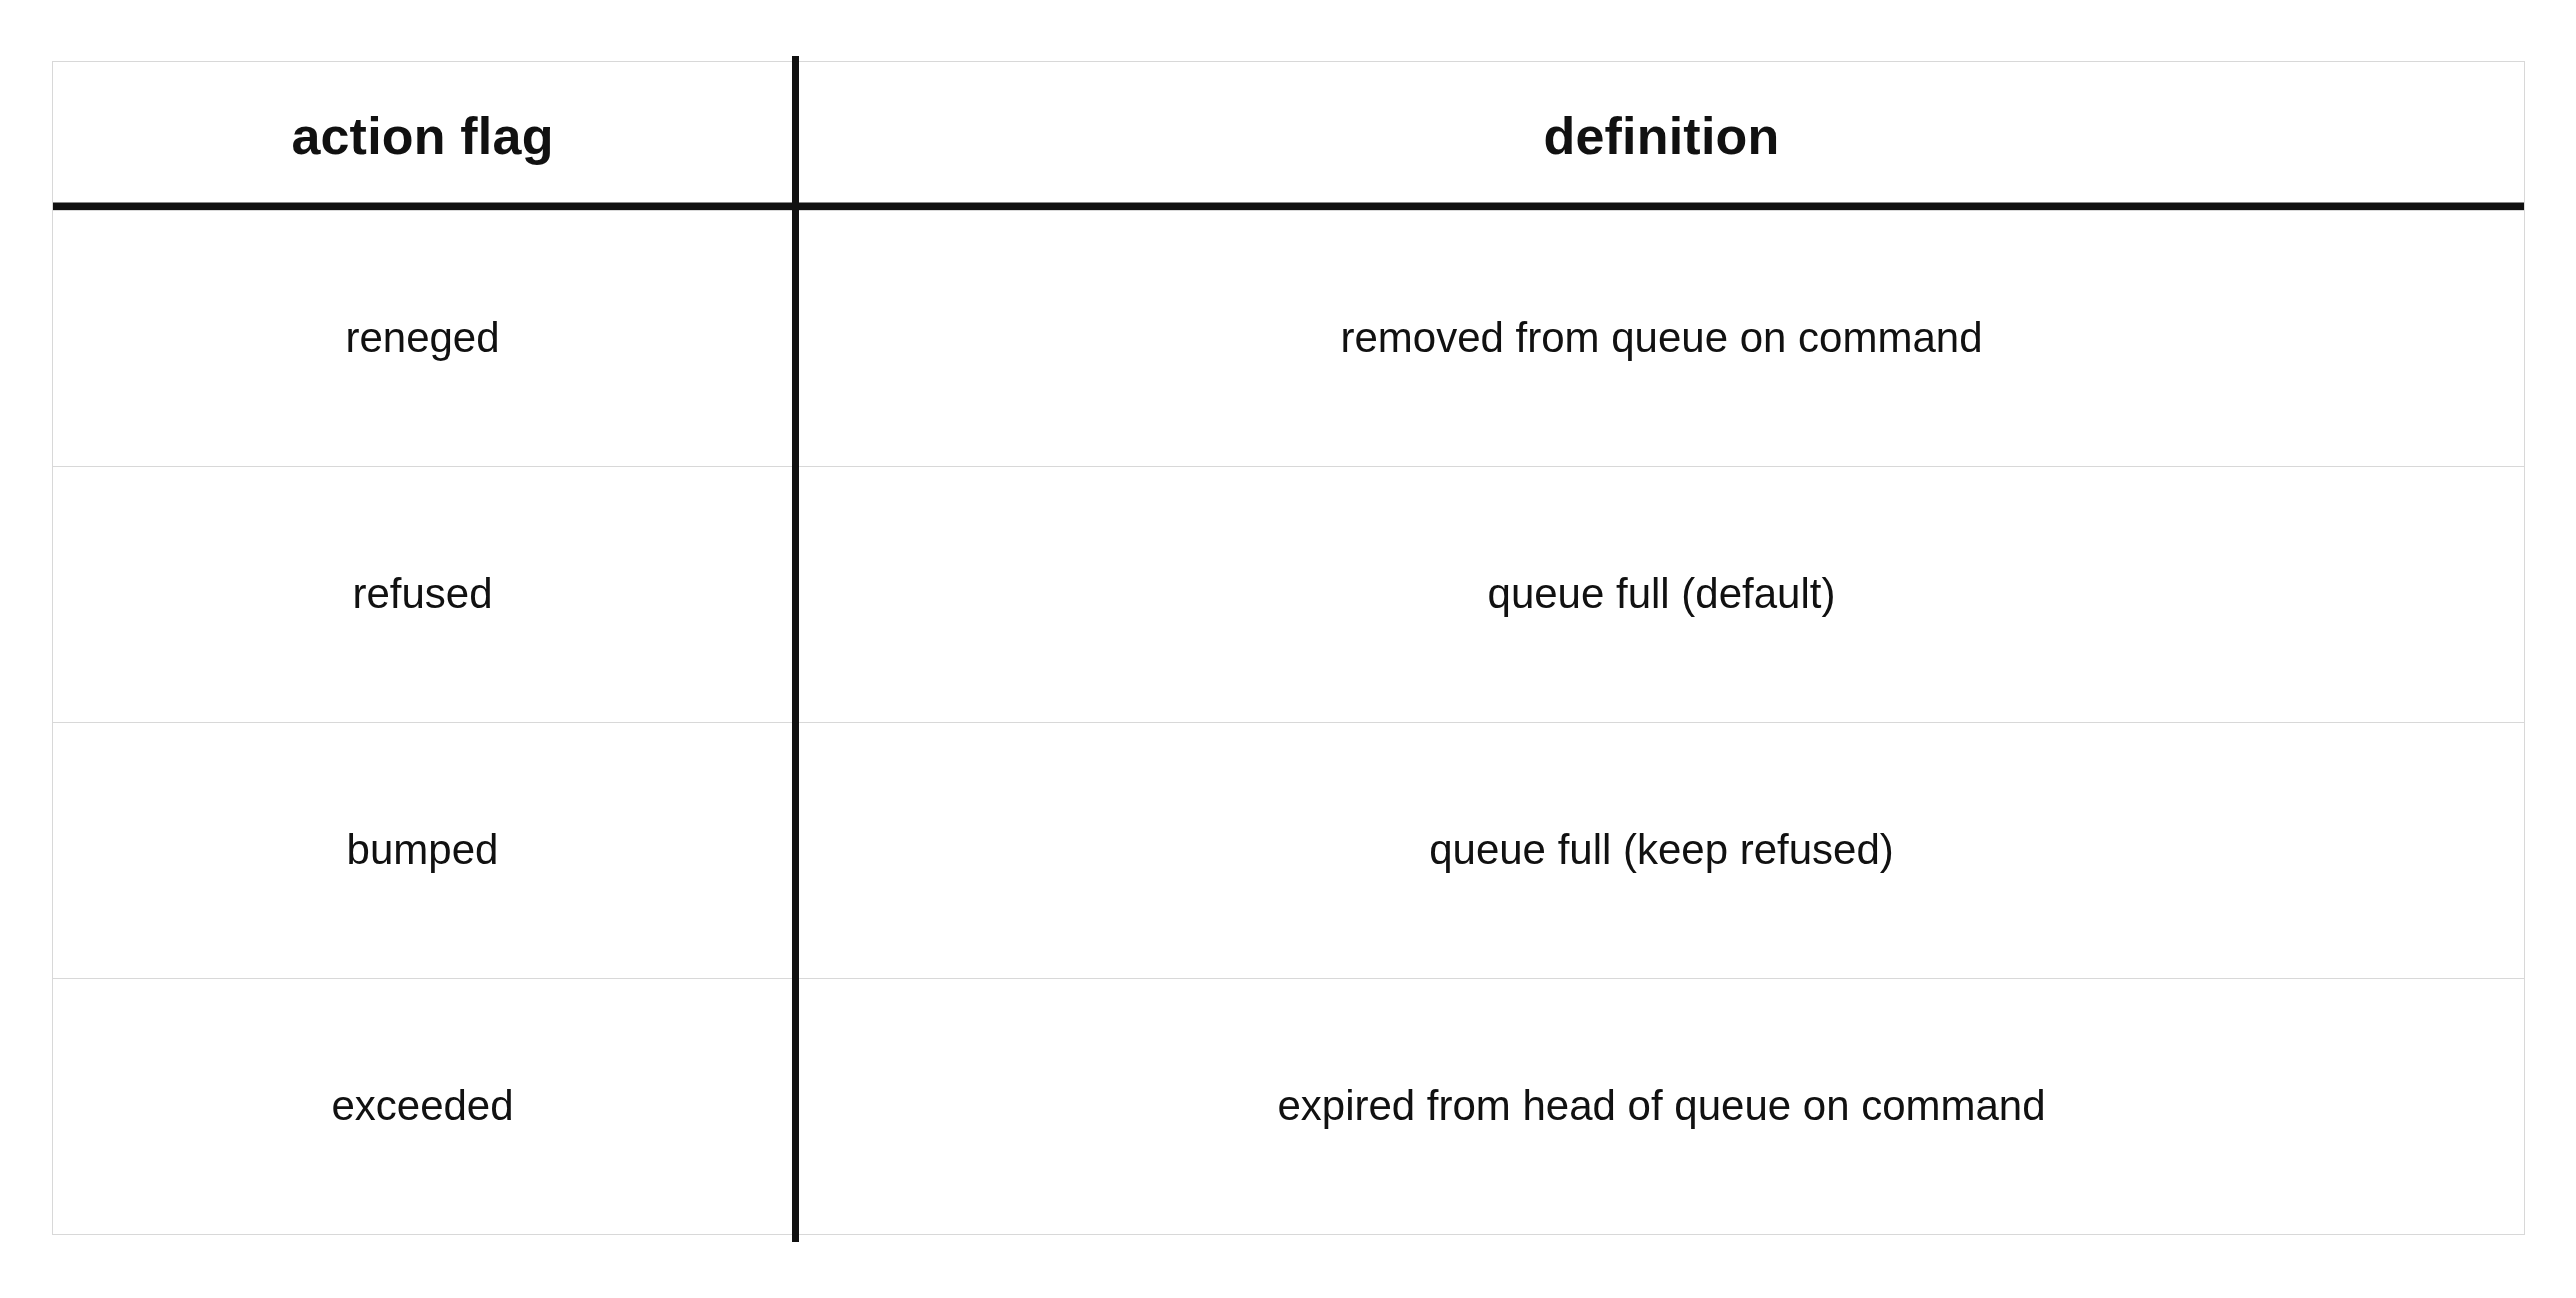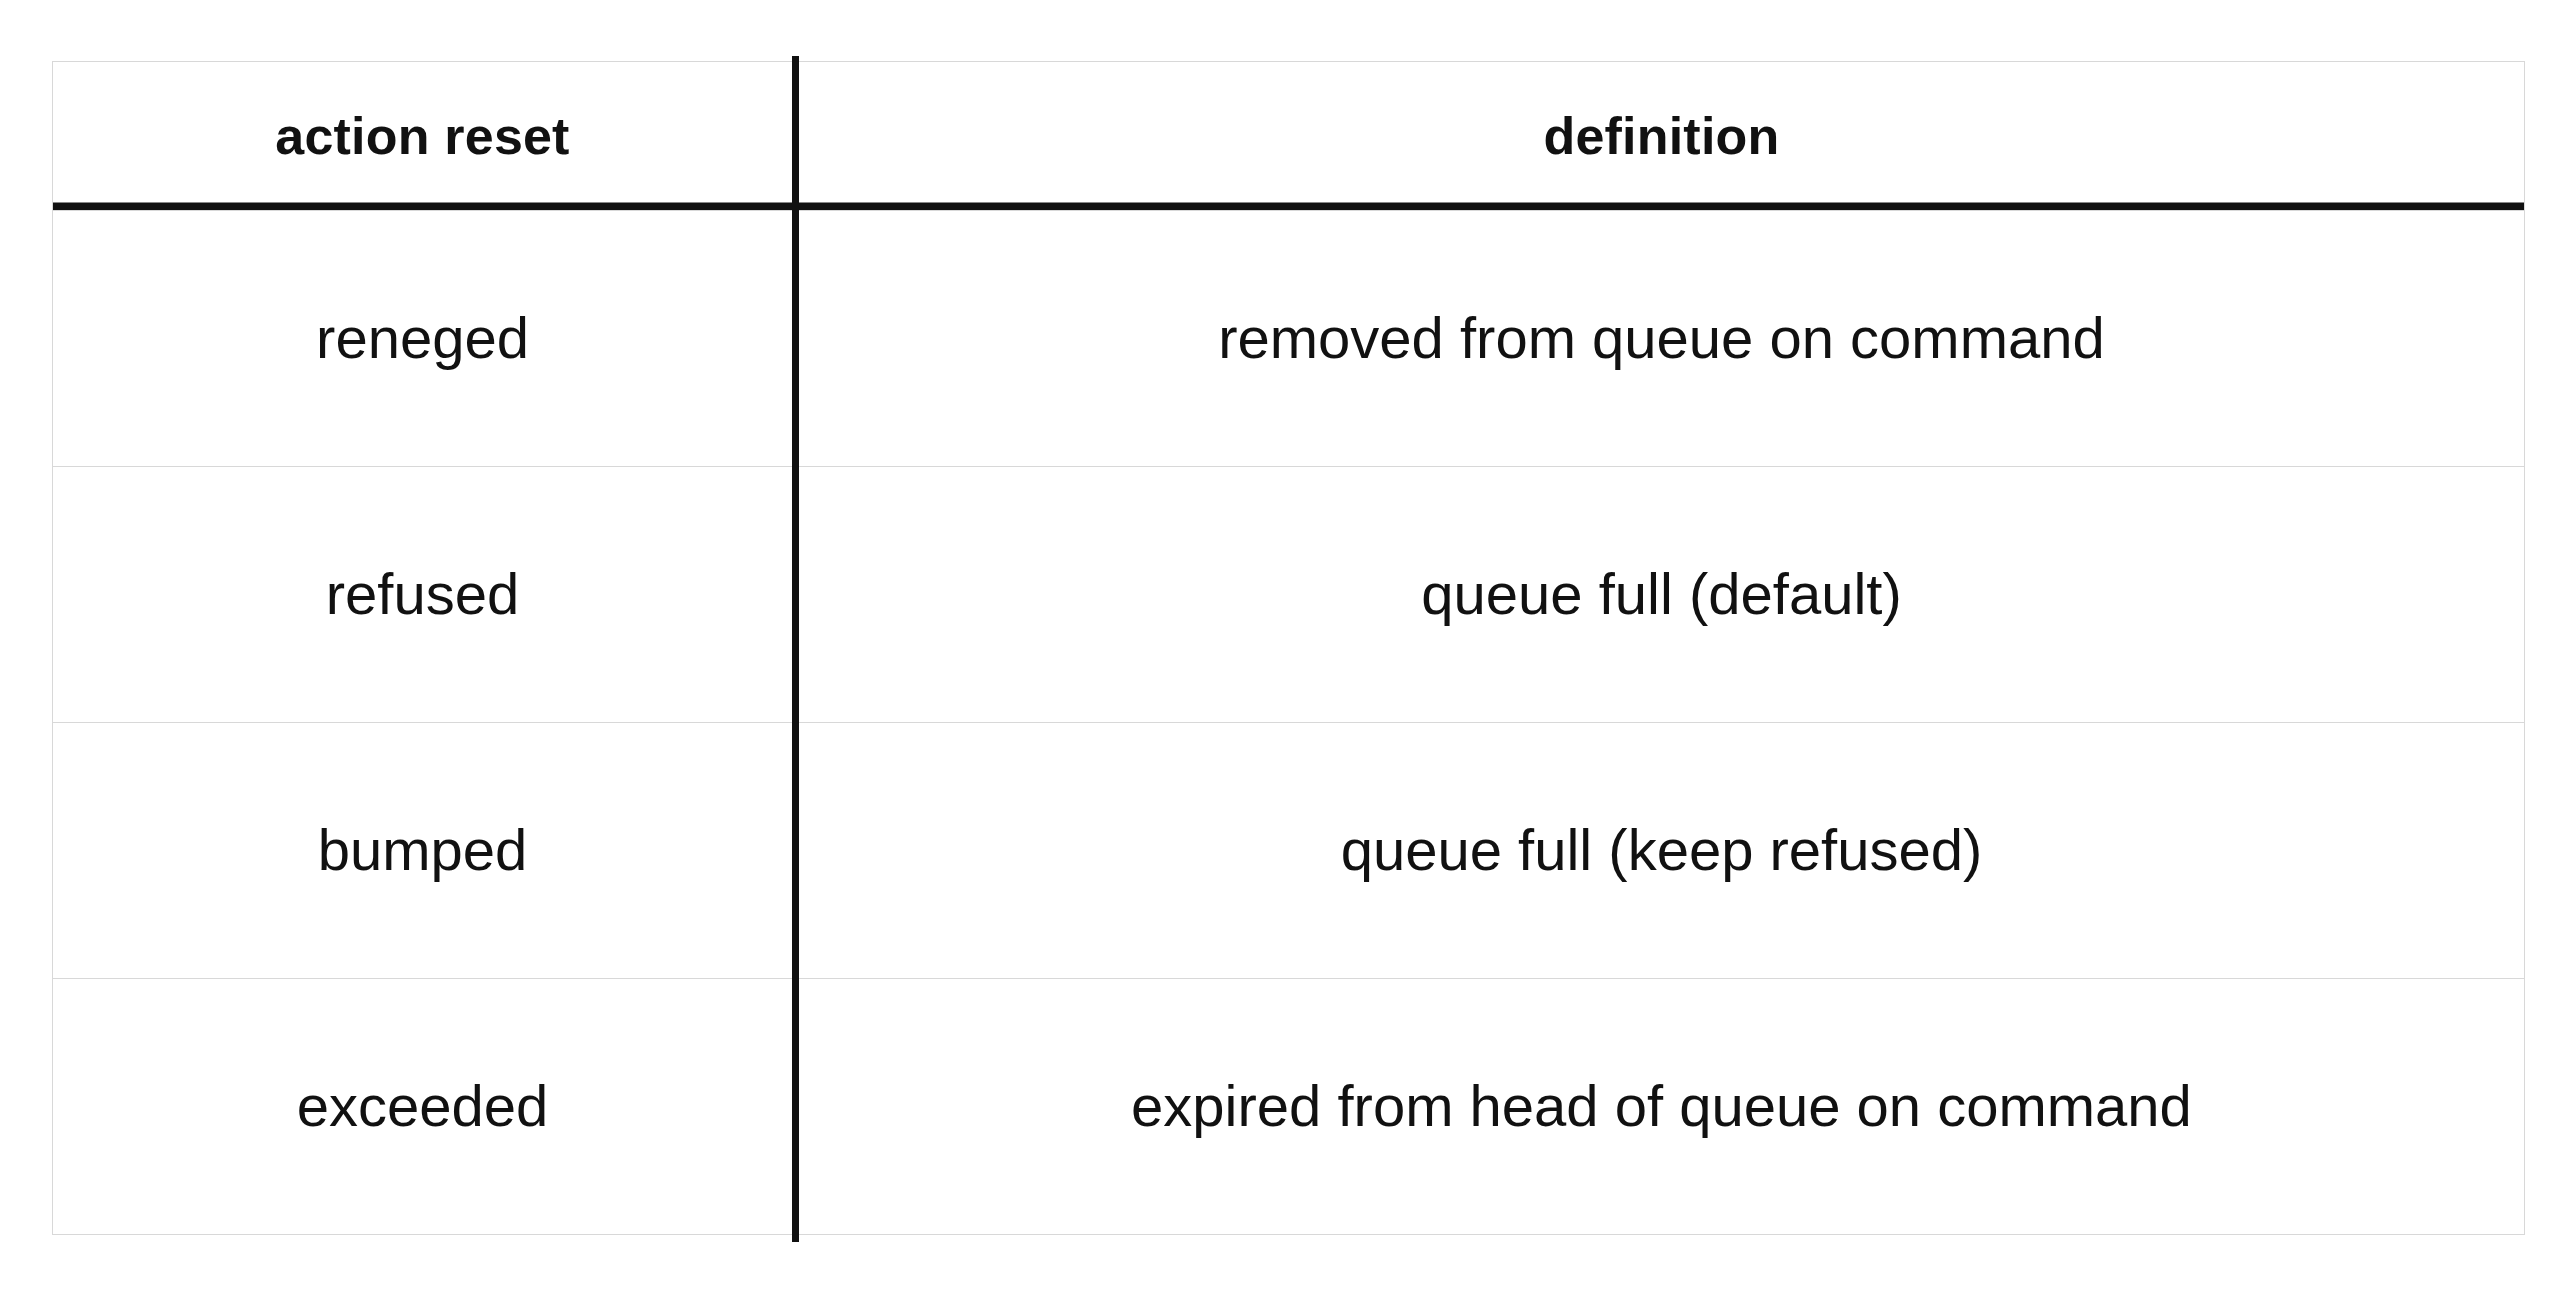--- a/index.html
+++ b/index.html
@@ -53,21 +53,21 @@
   }
 
   
   table.action-flag-table thead tr.header-row th {
     box-shadow: inset 0 -7.4px 0 0 #111111;
   }
 
   
   table.action-flag-table tbody td {
     height: 146px;
-    font-size: 58px;
+    font-size: 42px;
     font-weight: normal;
   }
 
   
   table.action-flag-table th.col-sep-left,
   table.action-flag-table td.col-sep-left {
     border-right: 7.4px solid #111111;
   }
 
   .cell-text {
@@ -100,21 +100,21 @@
   <div id="col-rule-overshoot-bottom"></div>
 
   <table class="action-flag-table">
     <colgroup>
       <col class="col-flag">
       <col class="col-def">
     </colgroup>
     <thead>
       <tr class="header-row">
         <th class="col-sep-left">
-          <span class="cell-text">action reset</span>
+          <span class="cell-text">action flag</span>
         </th>
         <th>
           <span class="cell-text">definition</span>
         </th>
       </tr>
     </thead>
     <tbody id="table-body">
 
     <tr>
           <td class="col-sep-left">

